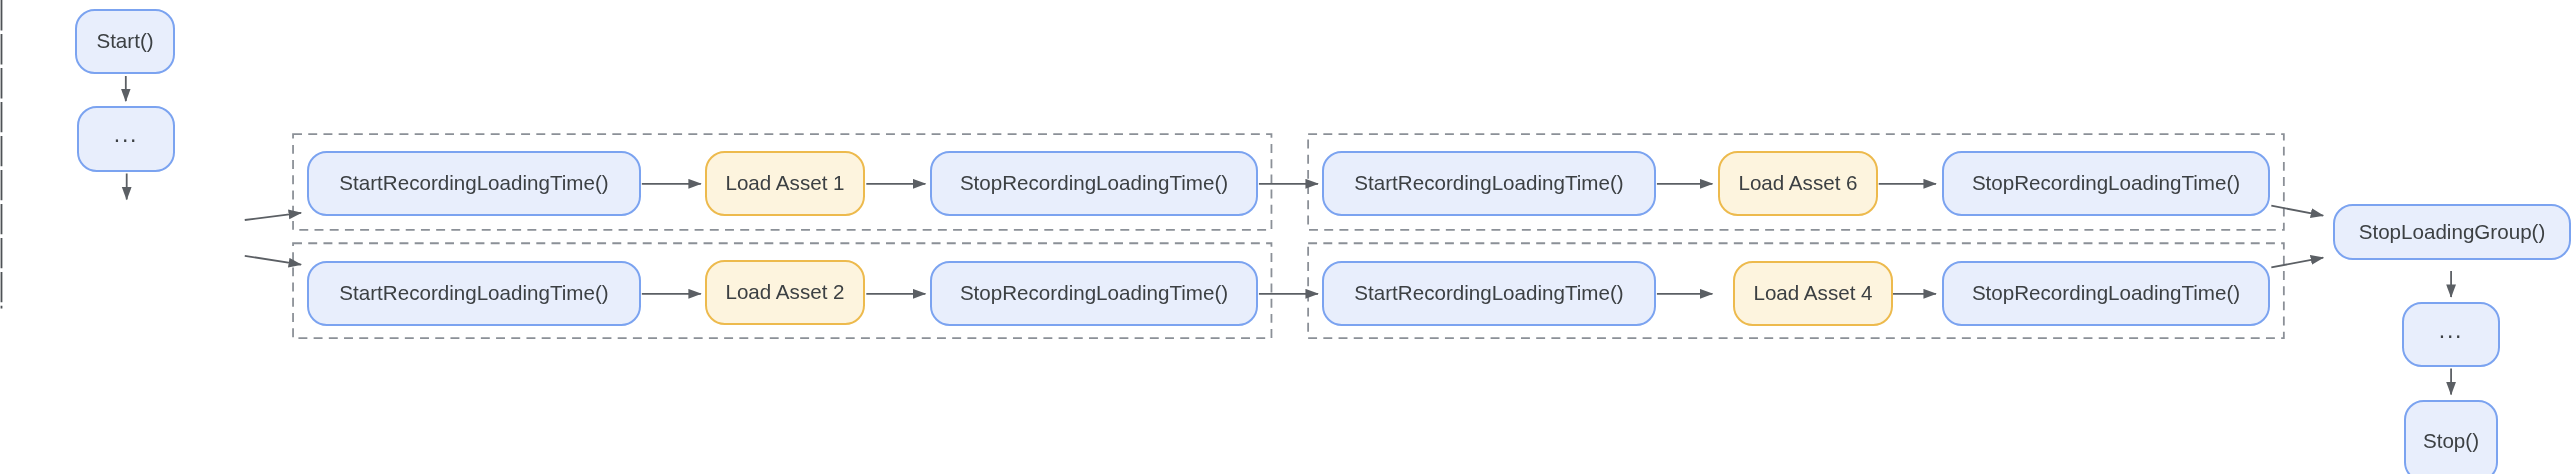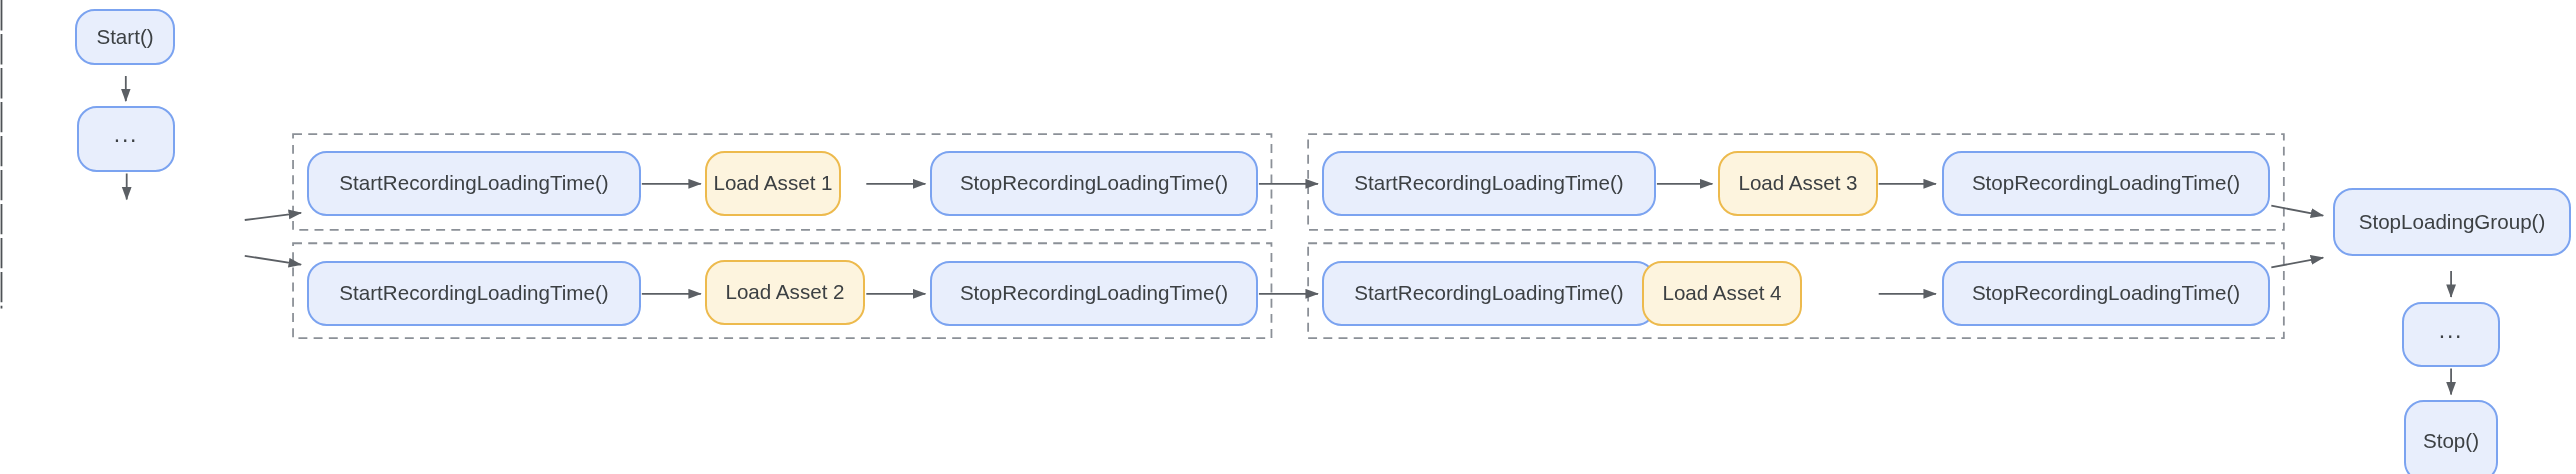--- a/index.html
+++ b/index.html
@@ -102,41 +102,41 @@
     <line class="edge" marker-end="url(#ah)" x1="1852" y1="328.5" x2="1914" y2="328.5"></line>
     <line class="edge" marker-end="url(#ah)" x1="2100" y1="328.5" x2="2164" y2="328.5"></line>
 
     <line class="edge" marker-end="url(#ah)" x1="2539" y1="230" x2="2597" y2="241"></line>
     <line class="edge" marker-end="url(#ah)" x1="2539" y1="299" x2="2597" y2="288"></line>
 
     <line class="edge" marker-end="url(#ah)" x1="2740" y1="303" x2="2740" y2="332"></line>
     <line class="edge" marker-end="url(#ah)" x1="2740" y1="412" x2="2740" y2="441"></line>
   </svg>
 
-  <div class="node blue" style="left:75px;top:9px;width:100px;height:56px">Start()</div>
+  <div class="node blue" style="left:75px;top:9px;width:100px;height:65px">Start()</div>
 
   <div class="node blue ellipsis" style="left:77px;top:106px;width:98px;height:66px">...</div>
 
 
   <div class="node blue" style="left:307px;top:151px;width:334px;height:65px">StartRecordingLoadingTime()</div>
-  <div class="node yellow" style="left:705px;top:151px;width:136px;height:65px">Load Asset 1</div>
+  <div class="node yellow" style="left:705px;top:151px;width:160px;height:65px">Load Asset 1</div>
   <div class="node blue" style="left:930px;top:151px;width:328px;height:65px">StopRecordingLoadingTime()</div>
 
   <div class="node blue" style="left:307px;top:261px;width:334px;height:65px">StartRecordingLoadingTime()</div>
   <div class="node yellow" style="left:705px;top:260px;width:160px;height:65px">Load Asset 2</div>
   <div class="node blue" style="left:930px;top:261px;width:328px;height:65px">StopRecordingLoadingTime()</div>
 
   <div class="node blue" style="left:1322px;top:151px;width:334px;height:65px">StartRecordingLoadingTime()</div>
-  <div class="node yellow" style="left:1718px;top:151px;width:160px;height:65px">Load Asset 3</div>
+  <div class="node yellow" style="left:1718px;top:151px;width:160px;height:65px">Load Asset 6</div>
   <div class="node blue" style="left:1942px;top:151px;width:328px;height:65px">StopRecordingLoadingTime()</div>
 
   <div class="node blue" style="left:1322px;top:261px;width:334px;height:65px">StartRecordingLoadingTime()</div>
-  <div class="node yellow" style="left:1642px;top:261px;width:160px;height:65px">Load Asset 4</div>
+  <div class="node yellow" style="left:1733px;top:261px;width:160px;height:65px">Load Asset 4</div>
   <div class="node blue" style="left:1942px;top:261px;width:328px;height:65px">StopRecordingLoadingTime()</div>
 
-  <div class="node blue" style="left:2333px;top:188px;width:238px;height:68px">StopLoadingGroup()</div>
+  <div class="node blue" style="left:2333px;top:204px;width:238px;height:56px">StopLoadingGroup()</div>
 
   <div class="node blue ellipsis" style="left:2402px;top:302px;width:98px;height:65px">...</div>
 
   <div class="node blue" style="left:2404px;top:400px;width:94px;height:82px">Stop()</div>
 
 </div>
 
 
 </body></html>

